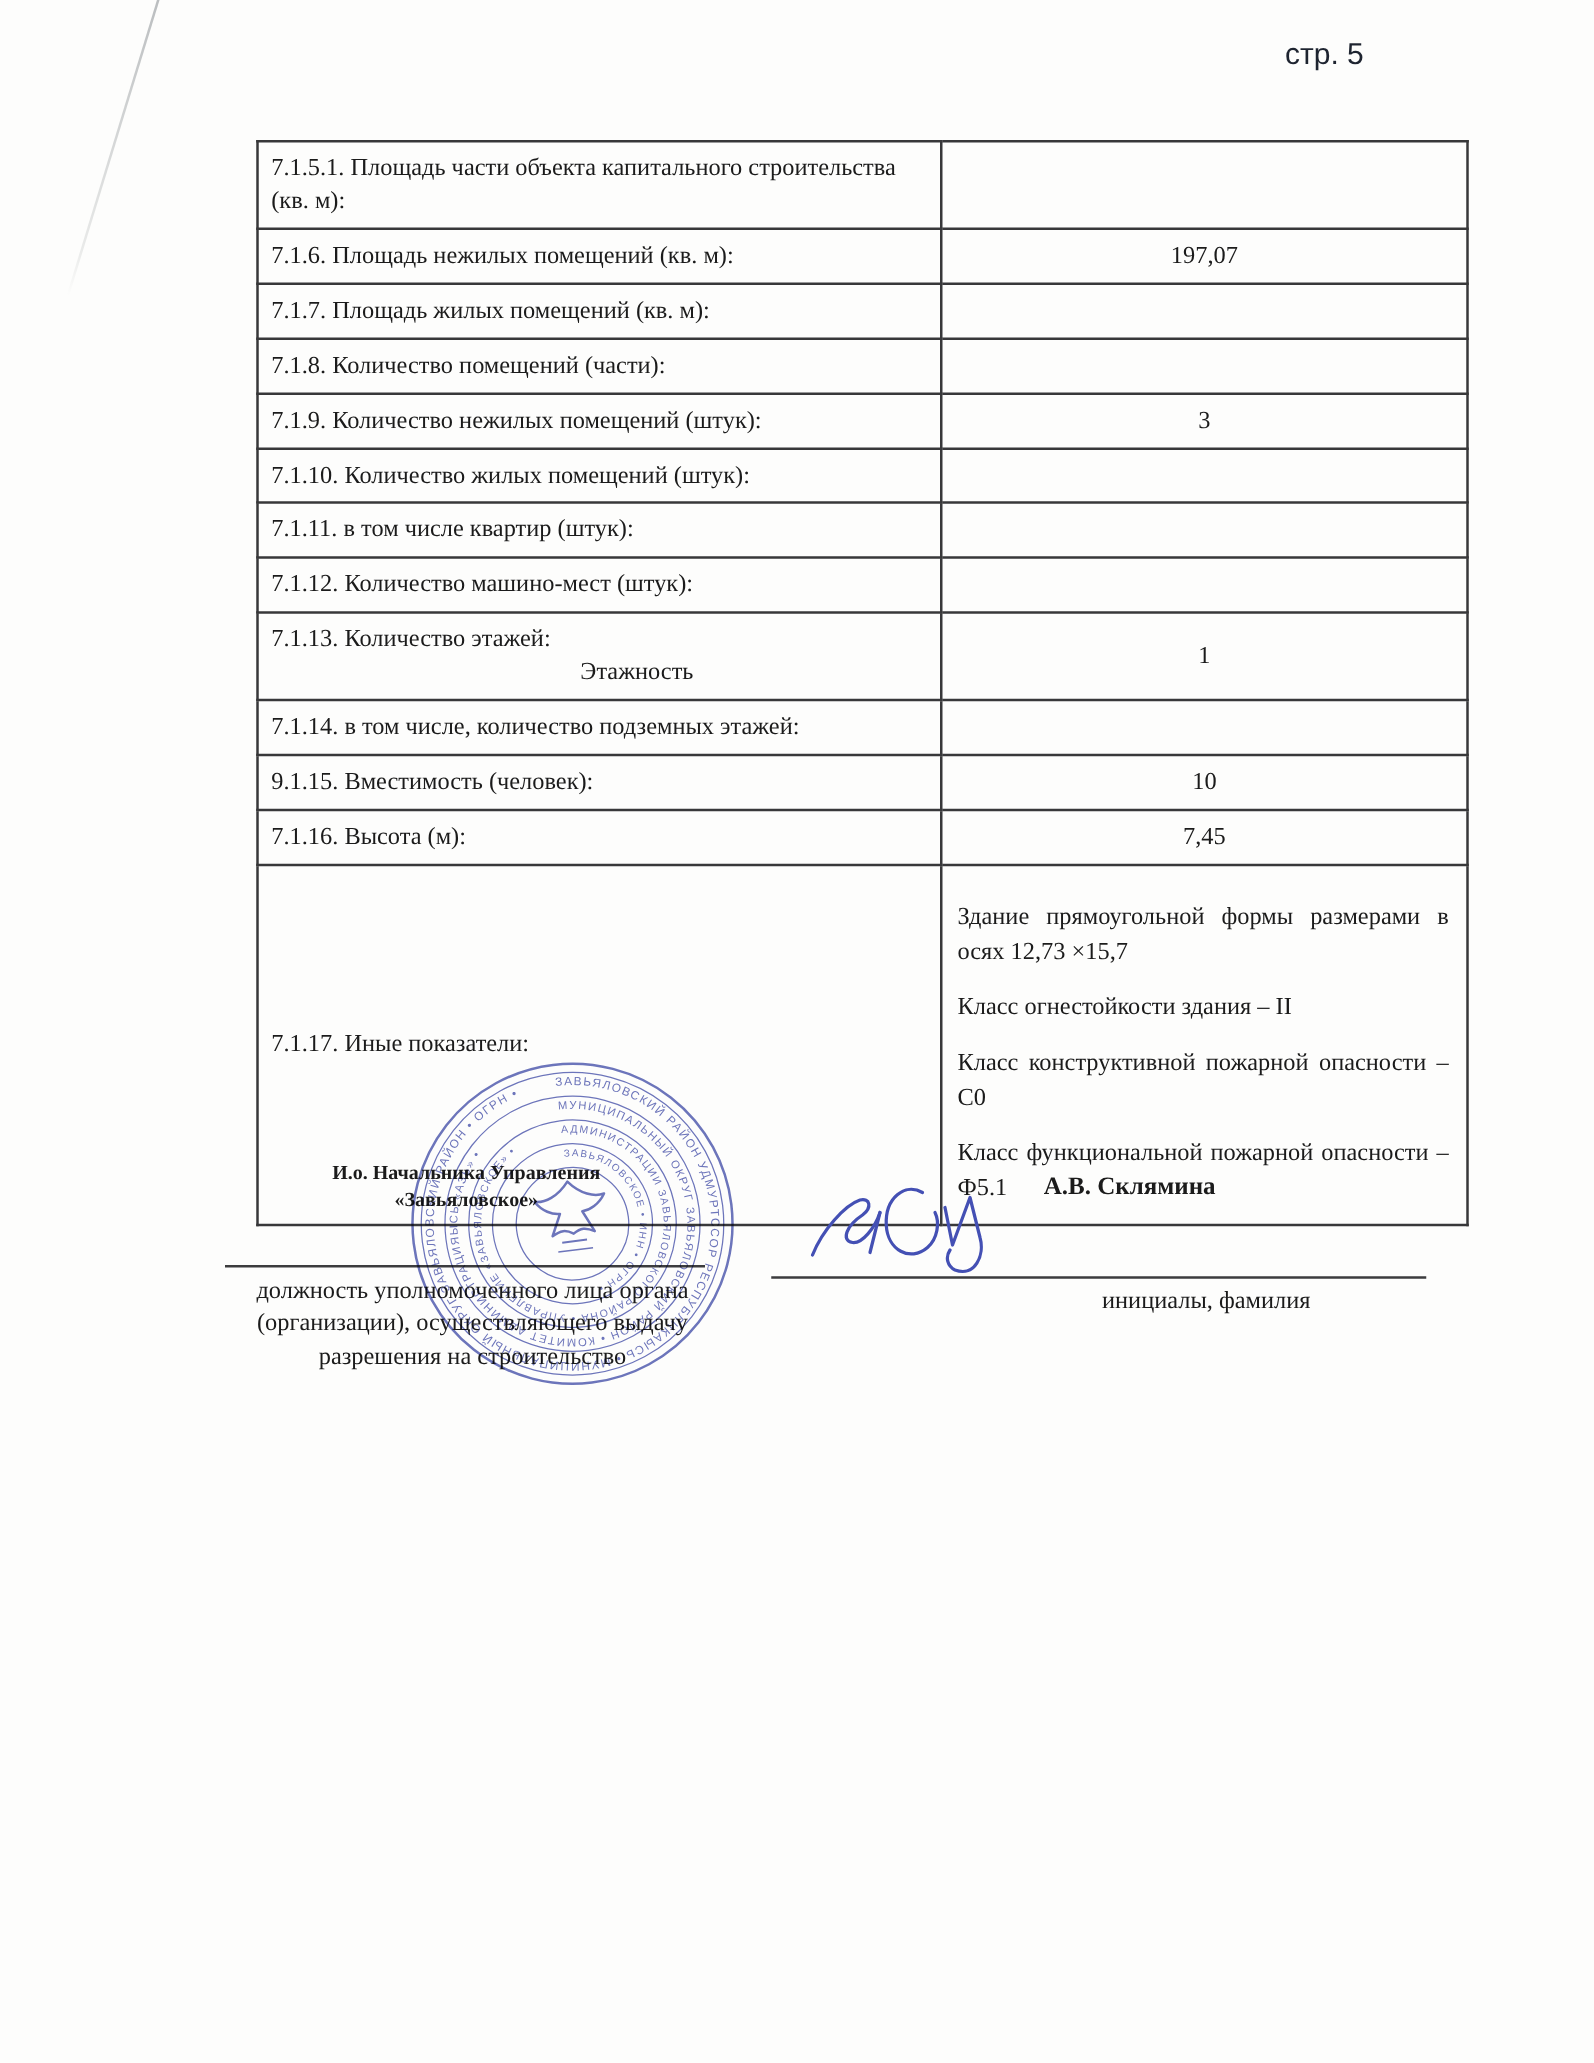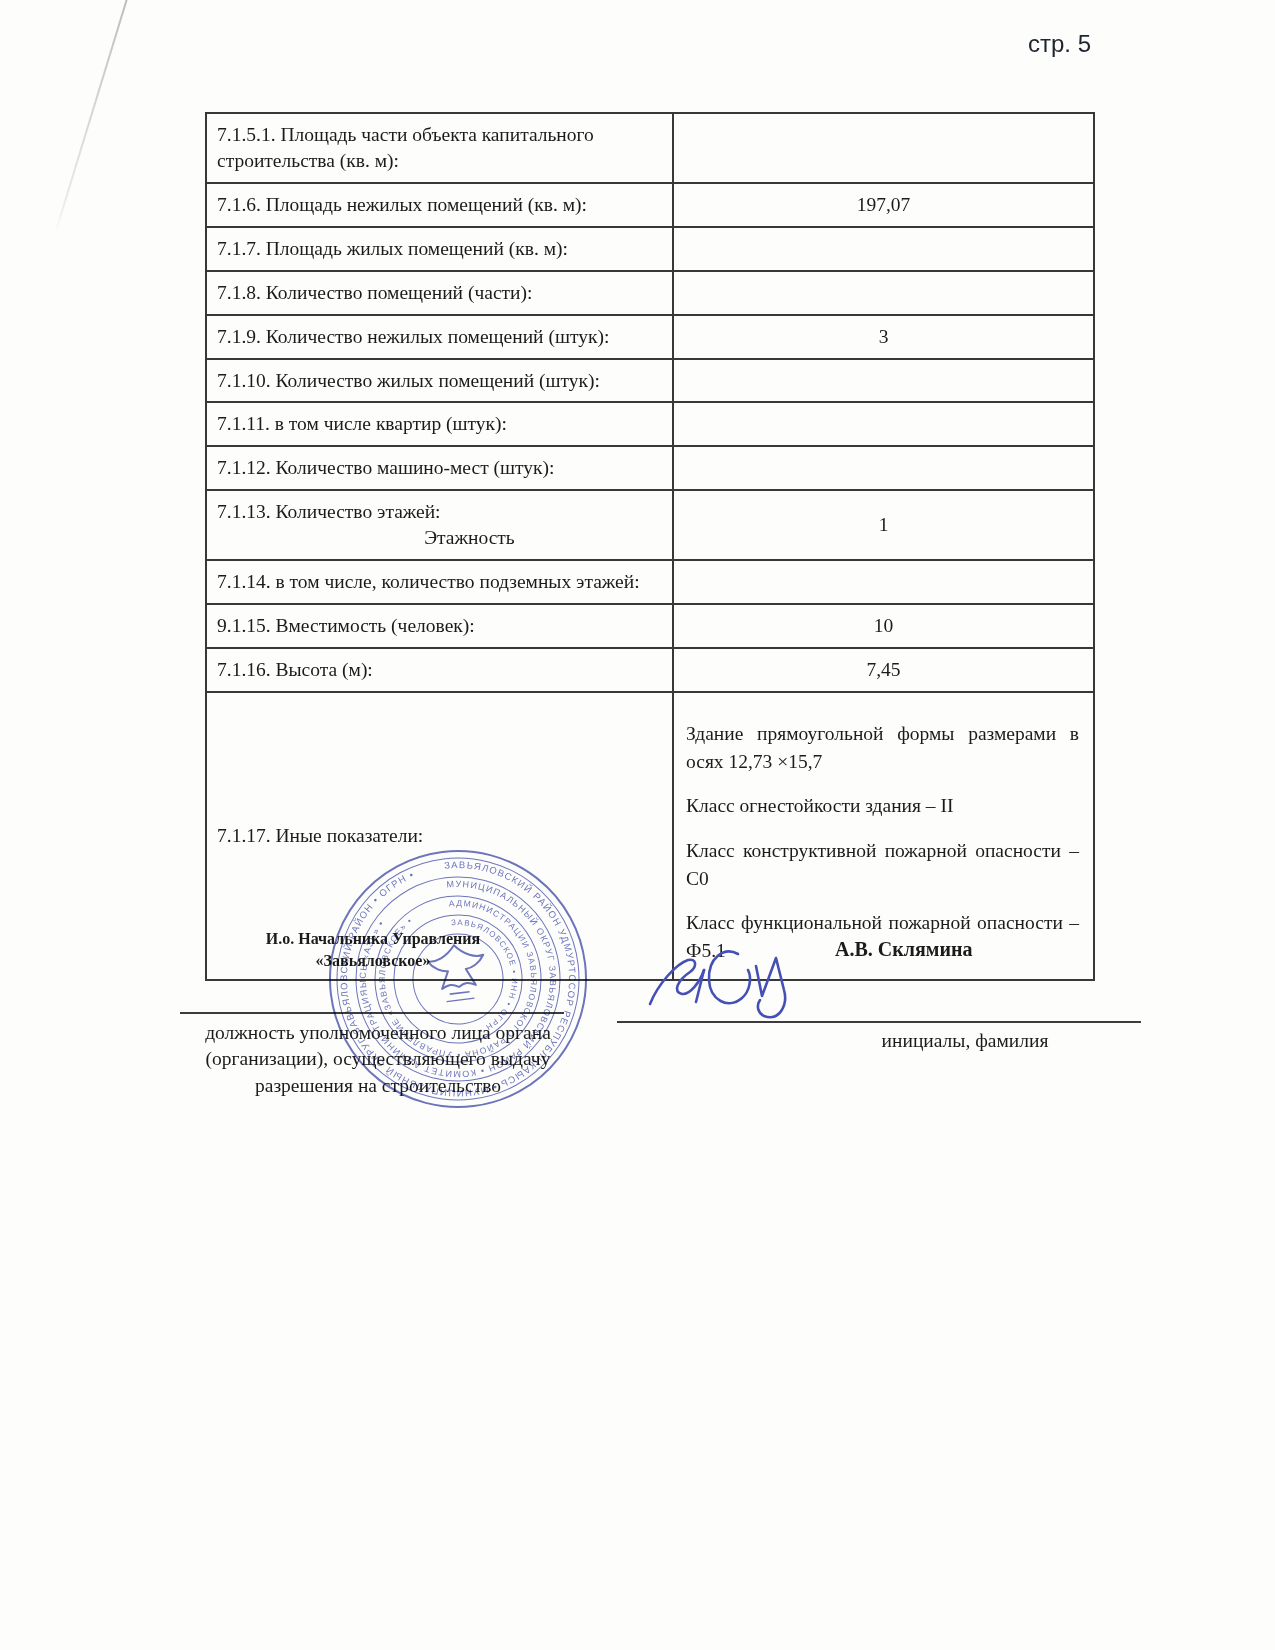--- a/index.html
+++ b/index.html
@@ -23,21 +23,21 @@
   }
   table.params{
     position:absolute; left:205px; top:112px; width:888px;
     border-collapse:collapse; table-layout:fixed;
   }
   table.params td{
     border:2px solid #38383a;
     font-size:19.5px; line-height:1.33;
     vertical-align:middle;
   }
-  td.label-cell{ width:467px; padding:8px 8px 8px 10px;margin-left:28px; }
+  td.label-cell{ width:547px; padding:8px 8px 8px 10px;margin-left:28px; }
   td.value-cell{ width:421px; text-align:center; padding:8px 12px; }
   td.value-cell.multiline{ text-align:left; vertical-align:top; padding:10px 14px 14px 12px; }
   .vpara{ text-align:justify; text-align-last:left; line-height:1.42;margin-top:17px; }
   .indent{ padding-left:58px;text-align:center; }
 
   .sig-left{
     position:absolute; left:178px; top:928px; width:390px; text-align:center;
   }
   .sig-left .title{ font-weight:bold; font-size:16px; line-height:1.38; }
   .sig-rule-left{

